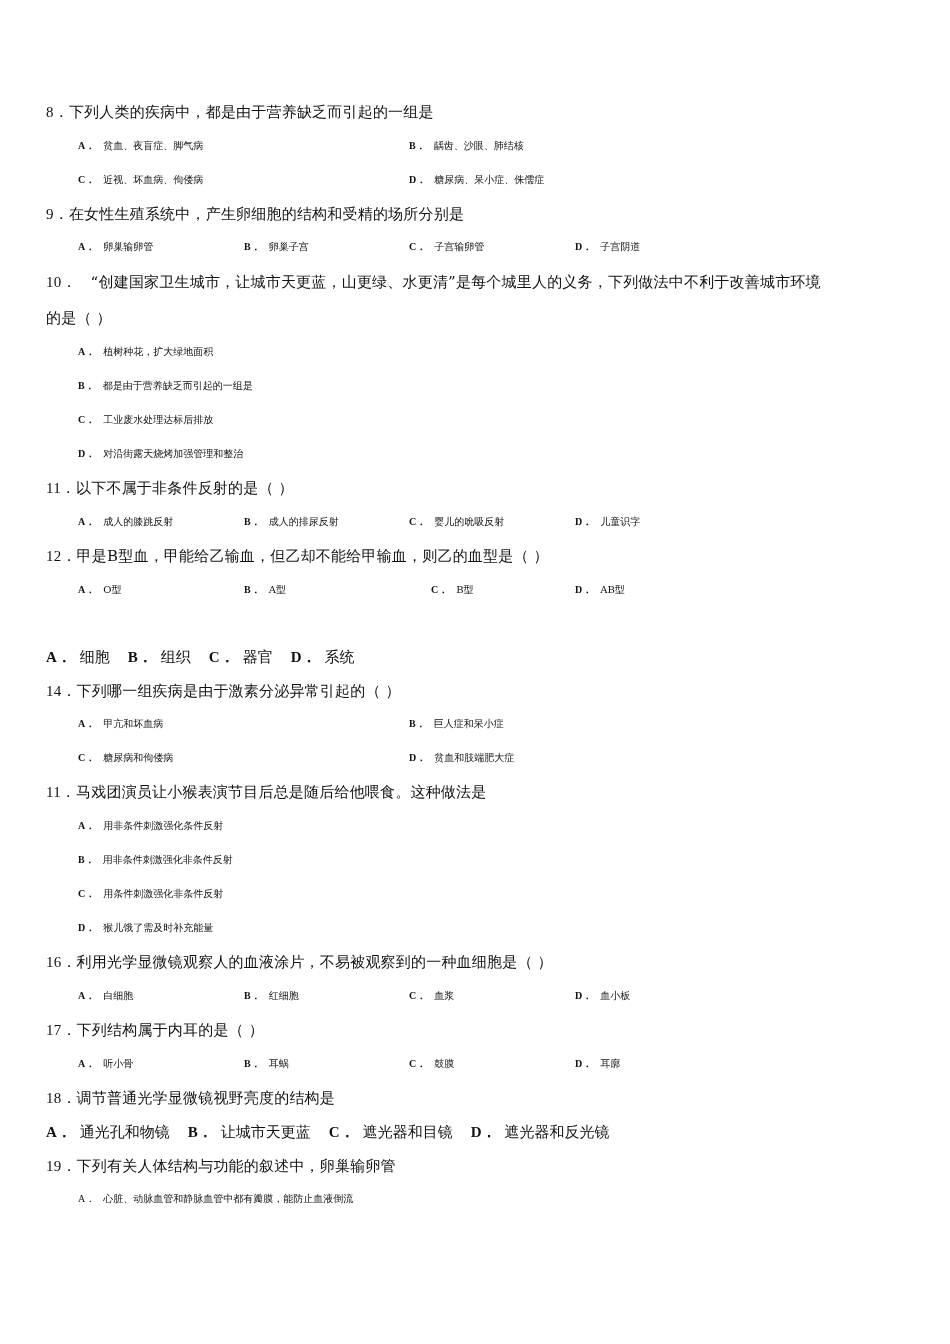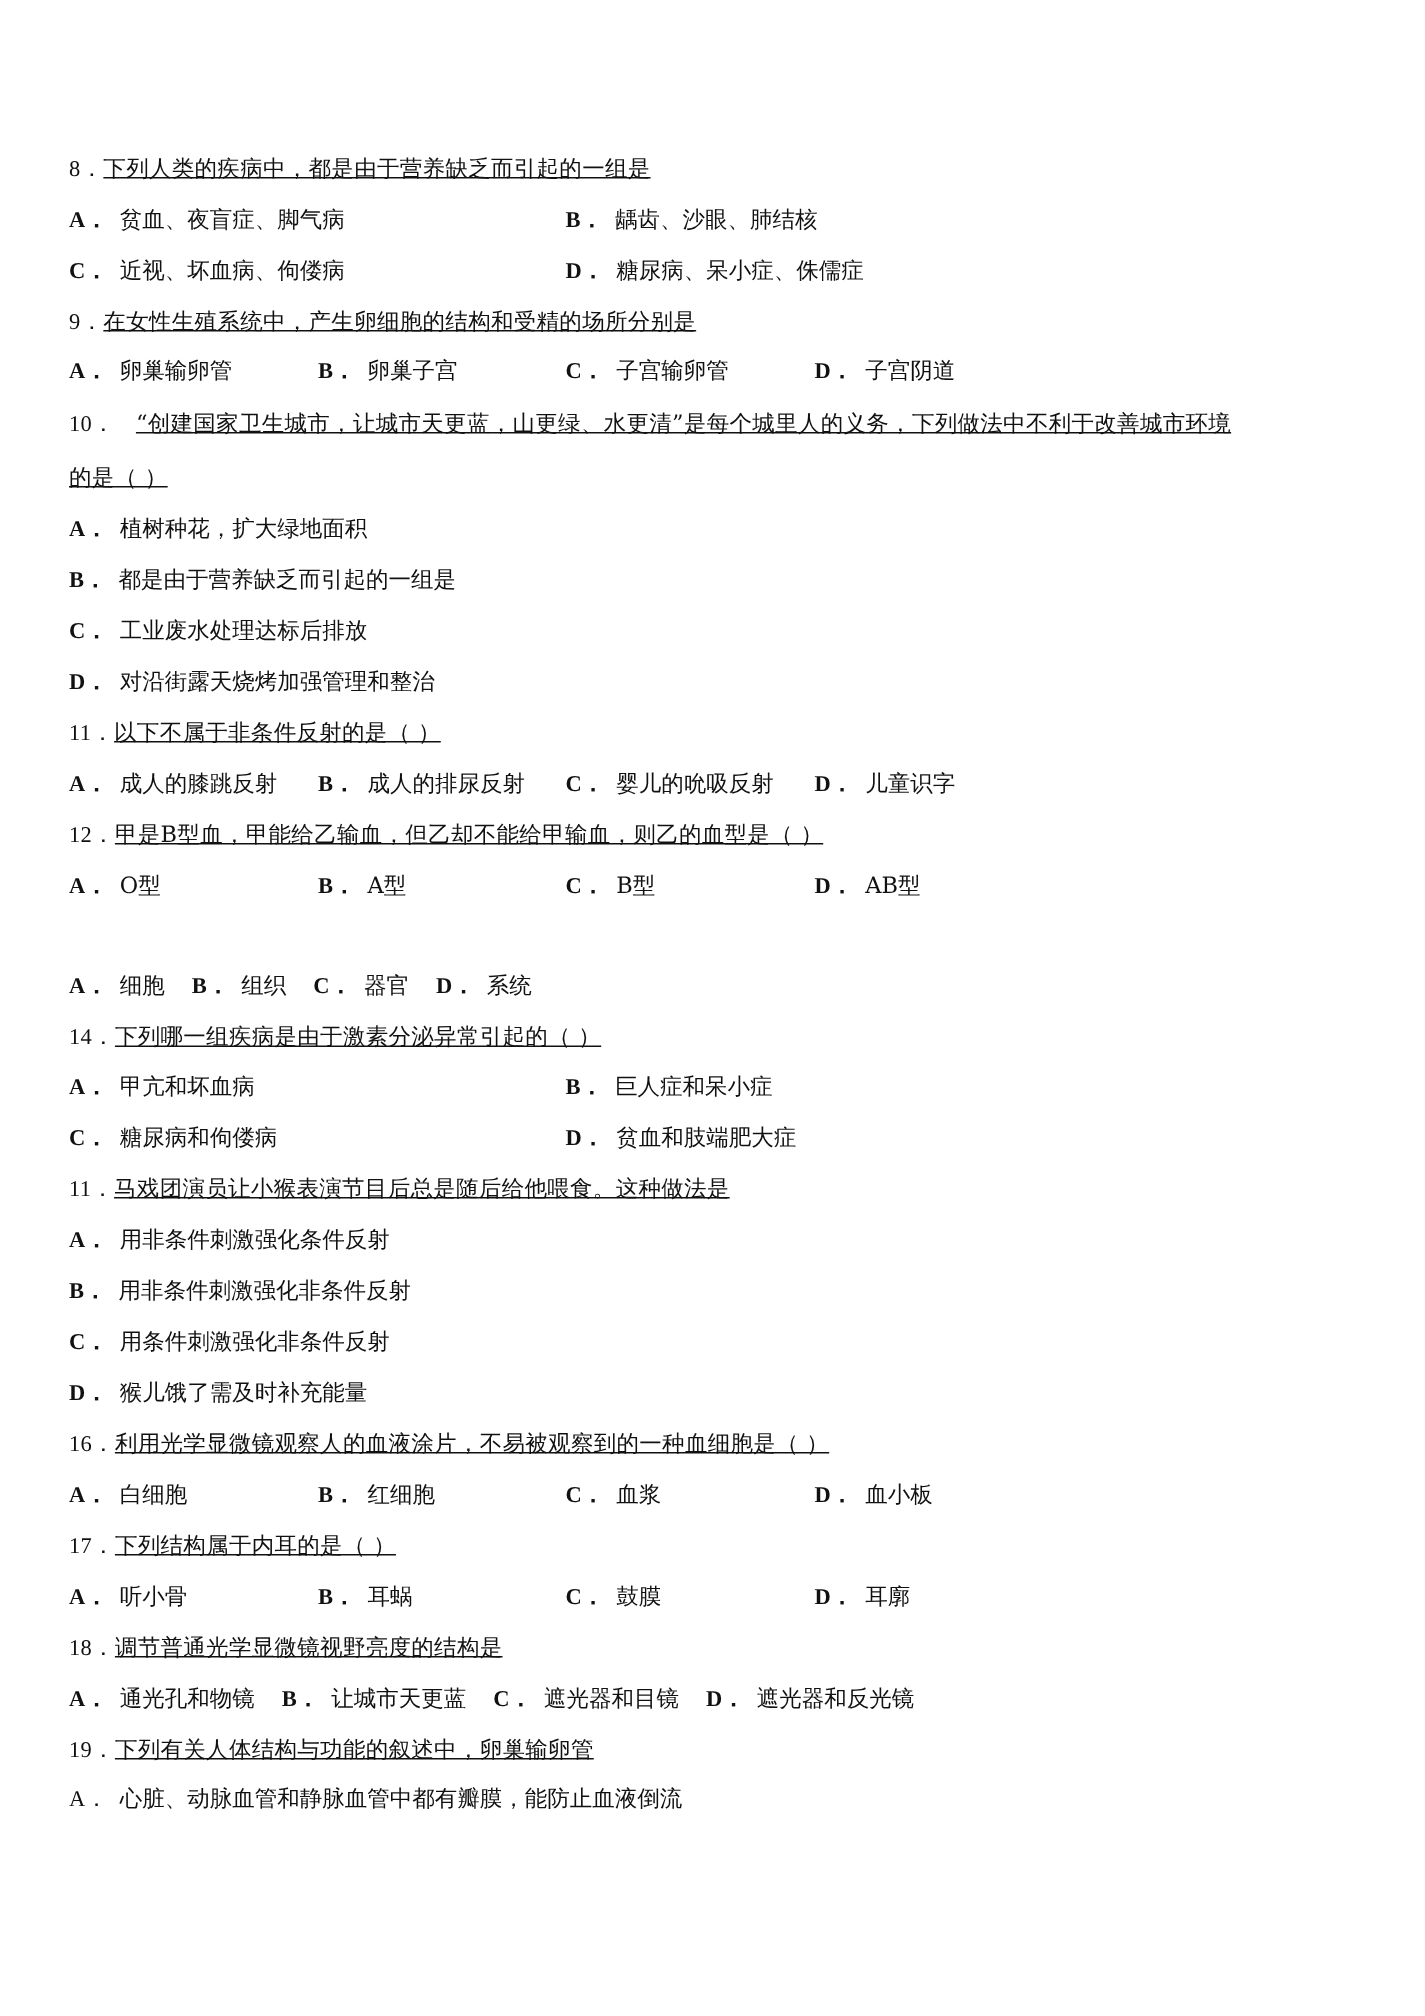--- a/index.html
+++ b/index.html
@@ -29,22 +29,23 @@
       line-height: 22px;
       font-size: 15px;
       white-space: nowrap;
       letter-spacing: 0.2px;
     }
     .q-num { font-family: "Liberation Serif", serif; }
     .opt {
       position: absolute;
       height: 22px;
       line-height: 22px;
-      font-size: 15px;
+      font-size: 10px;
       white-space: nowrap;
+      margin-left: 32px;
     }
     .opt .letter {
       font-family: "Liberation Serif", serif;
       font-weight: bold;
       margin-right: 8px;
     }
     .opt .letter.plain { font-weight: normal; }
     .inline-opts {
       position: absolute;
       left: 46px;
@@ -52,21 +53,21 @@
       line-height: 22px;
       font-size: 15px;
       white-space: nowrap;
     }
     .inline-opts .item { margin-right: 18px; }
     .inline-opts .letter {
       font-family: "Liberation Serif", serif;
       font-weight: bold;
       margin-right: 8px;
     }
-    .q-text { font-size: 15px; text-decoration: underline; }
+    .q-text { font-size: 15px; }
   </style>
 </head>
 <body>
 
 <div class="page">
 
   <div class="line" style="top:101px">
     <span class="q-num">8．</span><span class="q-text">下列人类的疾病中，都是由于营养缺乏而引起的一组是</span>
   </div>
   <div class="opt" style="left:46px;top:135px"><span class="letter">A．</span><span>贫血、夜盲症、脚气病</span></div>
@@ -99,21 +100,21 @@
   <div class="opt" style="left:46px;top:511px"><span class="letter">A．</span><span>成人的膝跳反射</span></div>
   <div class="opt" style="left:212px;top:511px"><span class="letter">B．</span><span>成人的排尿反射</span></div>
   <div class="opt" style="left:377px;top:511px"><span class="letter">C．</span><span>婴儿的吮吸反射</span></div>
   <div class="opt" style="left:543px;top:511px"><span class="letter">D．</span><span>儿童识字</span></div>
 
   <div class="line" style="top:545px">
     <span class="q-num">12．</span><span class="q-text">甲是B型血，甲能给乙输血，但乙却不能给甲输血，则乙的血型是（      ）</span>
   </div>
   <div class="opt" style="left:46px;top:579px"><span class="letter">A．</span><span>O型</span></div>
   <div class="opt" style="left:212px;top:579px"><span class="letter">B．</span><span>A型</span></div>
-  <div class="opt" style="left:377px;top:579px"><span class="letter">C．</span><span>B型</span></div>
+  <div class="opt" style="left:399px;top:579px"><span class="letter">C．</span><span>B型</span></div>
   <div class="opt" style="left:543px;top:579px"><span class="letter">D．</span><span>AB型</span></div>
 
   <div class="inline-opts" style="top:646px">
     <span class="item"><span class="letter">A．</span><span>细胞</span></span><span class="item"><span class="letter">B．</span><span>组织</span></span><span class="item"><span class="letter">C．</span><span>器官</span></span><span class="item"><span class="letter">D．</span><span>系统</span></span>
   </div>
 
   <div class="line" style="top:680px">
     <span class="q-num">14．</span><span class="q-text">下列哪一组疾病是由于激素分泌异常引起的（      ）</span>
   </div>
   <div class="opt" style="left:46px;top:713px"><span class="letter">A．</span><span>甲亢和坏血病</span></div>

